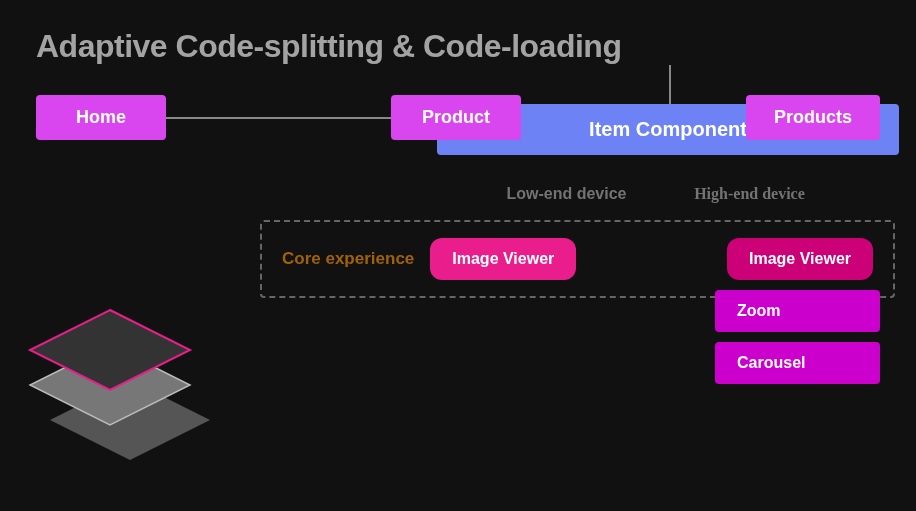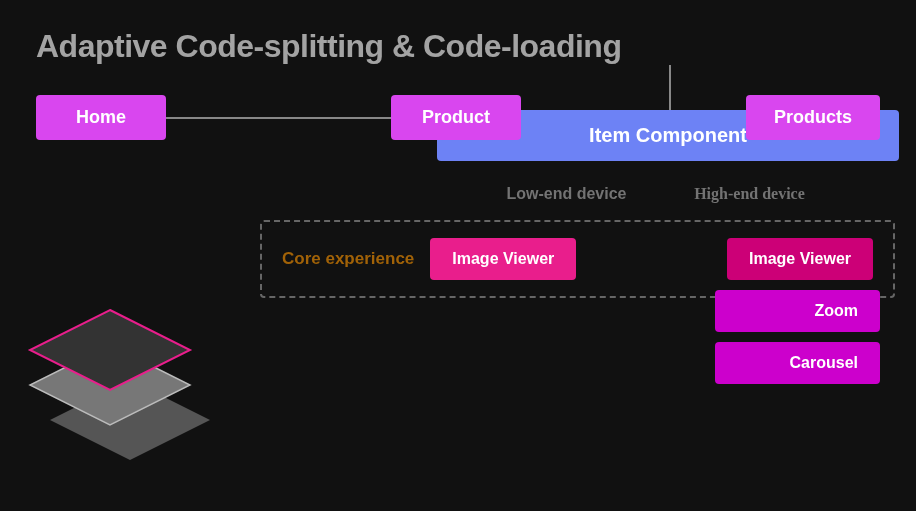--- a/index.html
+++ b/index.html
@@ -65,21 +65,21 @@
       top: 65px;
       width: 2px;
       height: 52px;
       background: #888;
     }
 
     
     .item-component-row {
       position: absolute;
       left: 437px;
-      top: 110px;
+      top: 104px;
       width: 462px;
     }
 
     .item-component-box {
       background: #6d82f5;
       color: #fff;
       font-weight: 700;
       font-size: 20px;
       padding: 14px 28px;
       border-radius: 4px;
@@ -136,21 +136,21 @@
       margin-right: 16px;
       min-width: 120px;
     }
 
     .image-viewer-box {
       background: #e91e8c;
       color: #fff;
       font-weight: 700;
       font-size: 16px;
       padding: 12px 22px;
-      border-radius: 4px;
+      border-radius: 12px;
       text-align: center;
       min-width: 130px;
     }
 
     .image-viewer-high {
       background: #cc0077;
     }
 
     .gap {
       flex: 1;
@@ -167,21 +167,21 @@
       gap: 10px;
     }
 
     .extra-box {
       background: #cc00cc;
       color: #fff;
       font-weight: 700;
       font-size: 16px;
       padding: 12px 22px;
       border-radius: 4px;
-      text-align: right;
+      text-align: left;
     }
 
     
     .logo-area {
       position: absolute;
       left: 20px;
       top: 300px;
       width: 200px;
       height: 170px;
     }

